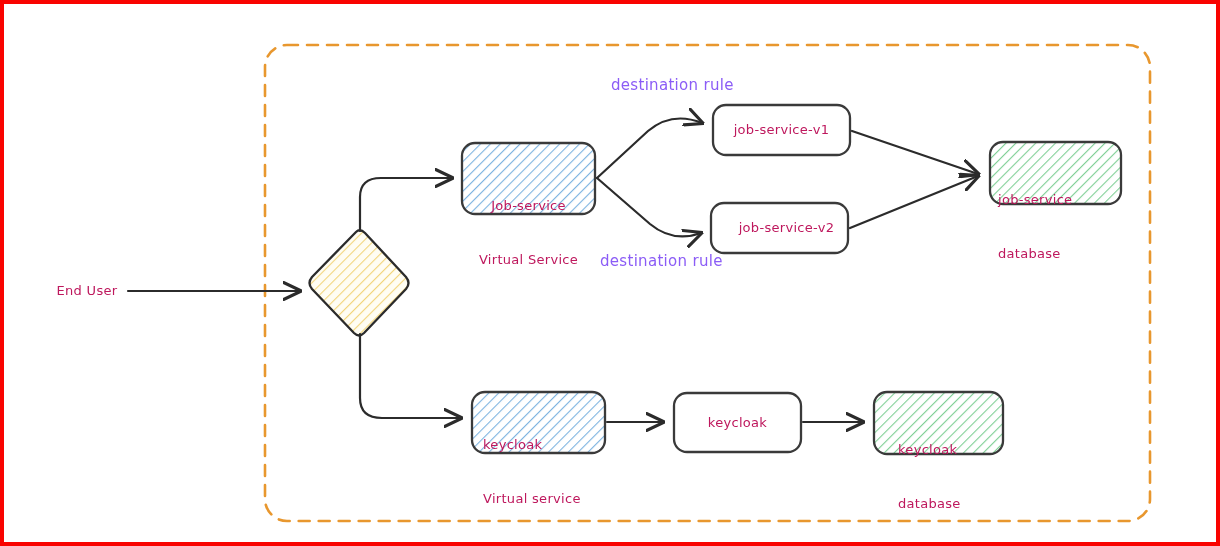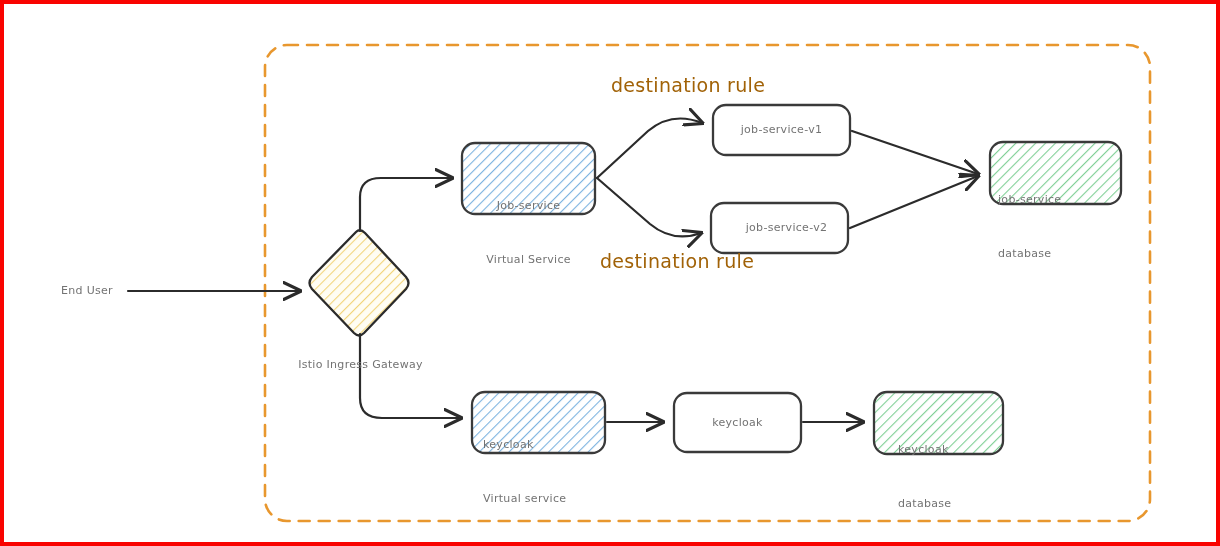--- a/index.html
+++ b/index.html
@@ -27,33 +27,33 @@
   }
   #canvas-svg {
     position: absolute;
     left: 0; top: 0;
     width: 1220px;
     height: 546px;
   }
   .node-label {
     position: absolute;
     text-align: center;
-    color: #737373;
+    color: #be185d;
     font-family: "DejaVu Sans", sans-serif;
-    font-size: 11px;
+    font-size: 13px;
     line-height: 18px;
     letter-spacing: 0.3px;
     white-space: pre;
     pointer-events: none;
   }
   .edge-label {
     position: absolute;
-    color: #a16207;
+    color: #8b5cf6;
     font-family: "DejaVu Sans", sans-serif;
-    font-size: 19px;
+    font-size: 15px;
     line-height: 16px;
     letter-spacing: 0.3px;
     white-space: pre;
   }
 </style>
 </head>
 <body>
 
 <div id="screenshot">
 
@@ -127,21 +127,20 @@
       <path d="M 360 334 L 360 398 Q 360 418 382 418 L 461 418" marker-end="url(#arrow)"></path>
 
       <path d="M 607 422 L 663 422" marker-end="url(#arrow)"></path>
 
       <path d="M 803 422 L 863 422" marker-end="url(#arrow)"></path>
     </g>
   </svg>
 
   <div class="node-label" style="left:44px; top:282px; width:86px;">End User</div>
 
-  <div class="node-label" style="left:268px; top:356px; width:185px;">Istio Ingress Gateway</div>
 
   <div class="node-label" style="left:462px; top:161px; width:133px;">
     <div>Job-service</div>
     <div>Virtual Service</div>
   </div>
 
   <div class="node-label" style="left:713px; top:121px; width:137px;">job-service-v1</div>
 
   <div class="node-label" style="left:711px; top:219px; width:151px;">job-service-v2</div>
 

